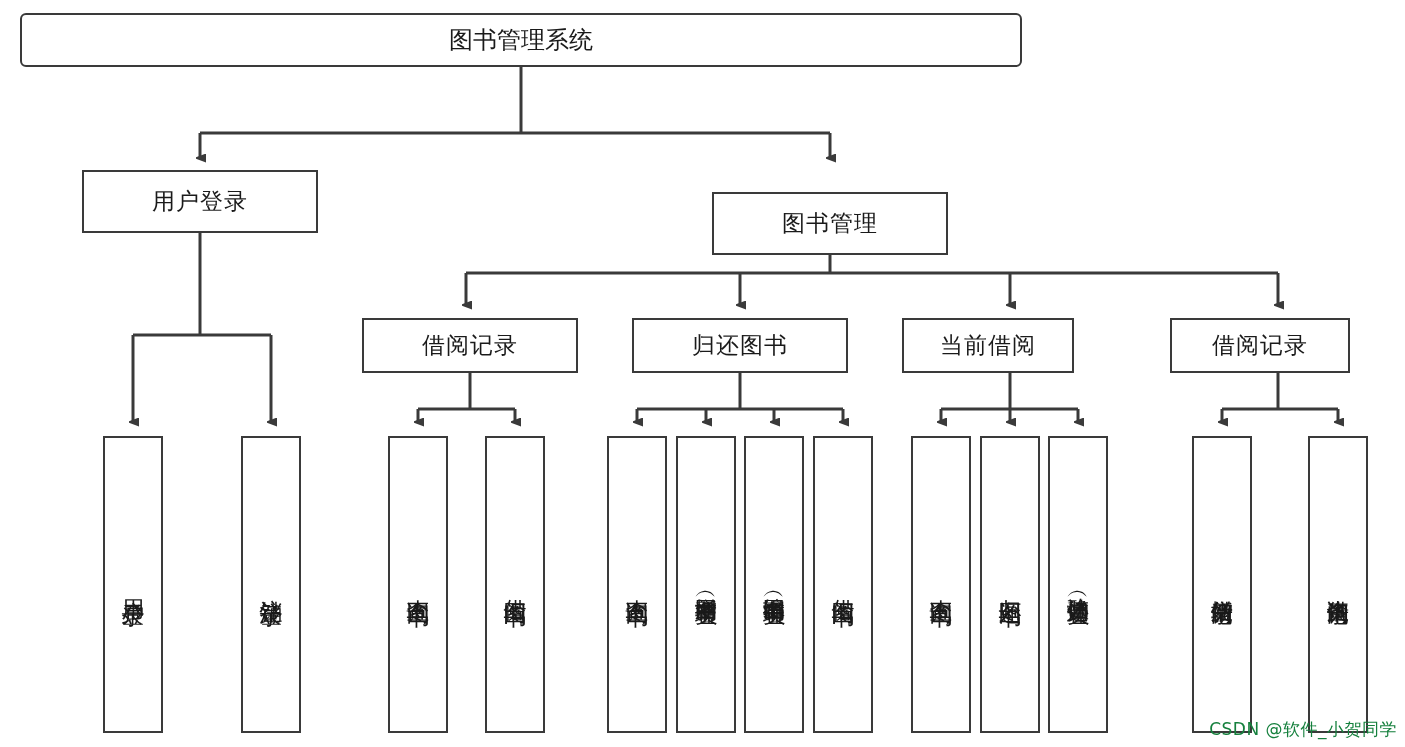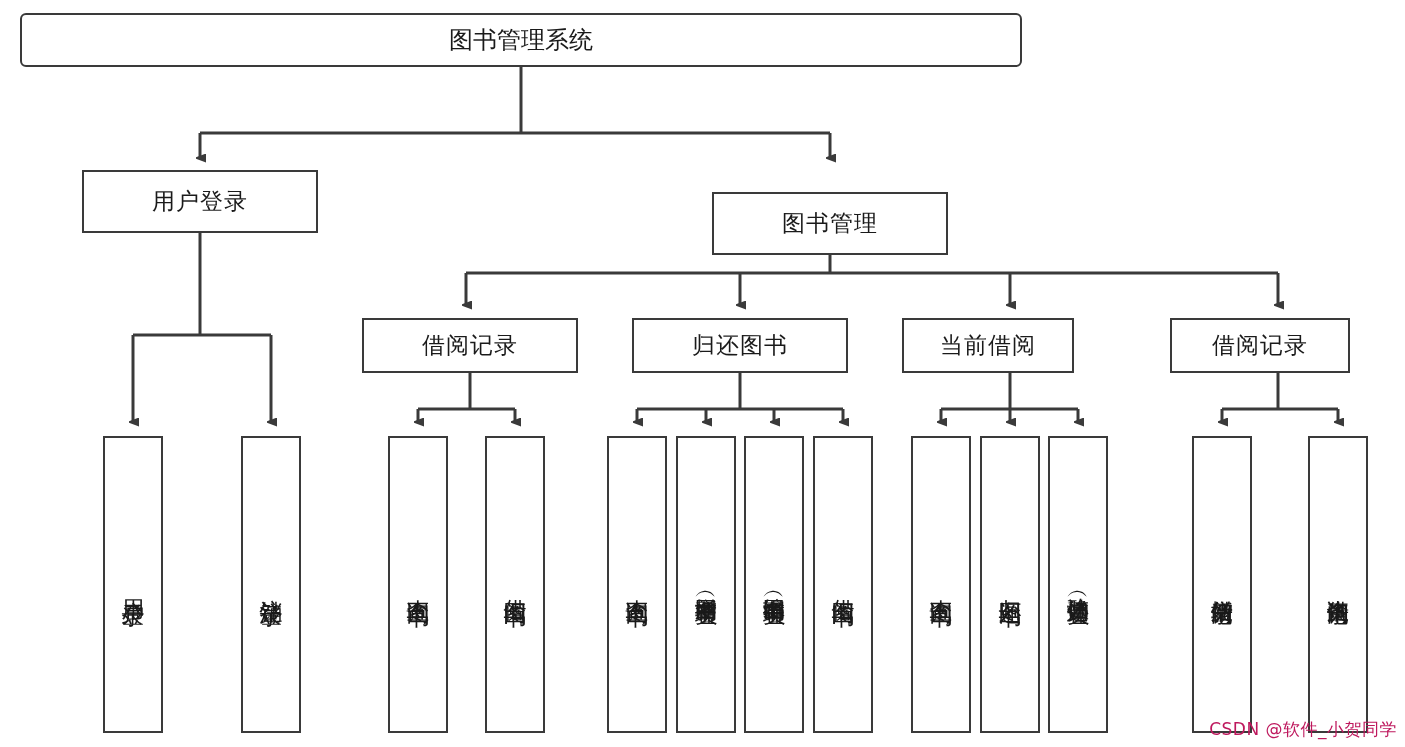--- a/index.html
+++ b/index.html
@@ -60,21 +60,21 @@
   }
   .leaf-tall .vlabel {
     font-size: 22px;
     letter-spacing: 1px;
   }
   .watermark {
     position: absolute;
     right: 8px;
     bottom: 6px;
     font-size: 17px;
-    color: #be185d;
+    color: #15803d;
     letter-spacing: 0.5px;
     white-space: nowrap;
   }
 </style>
 </head>
 <body>
 
 <div id="canvas">
 
   <svg class="wires" viewBox="0 0 1405 747">

